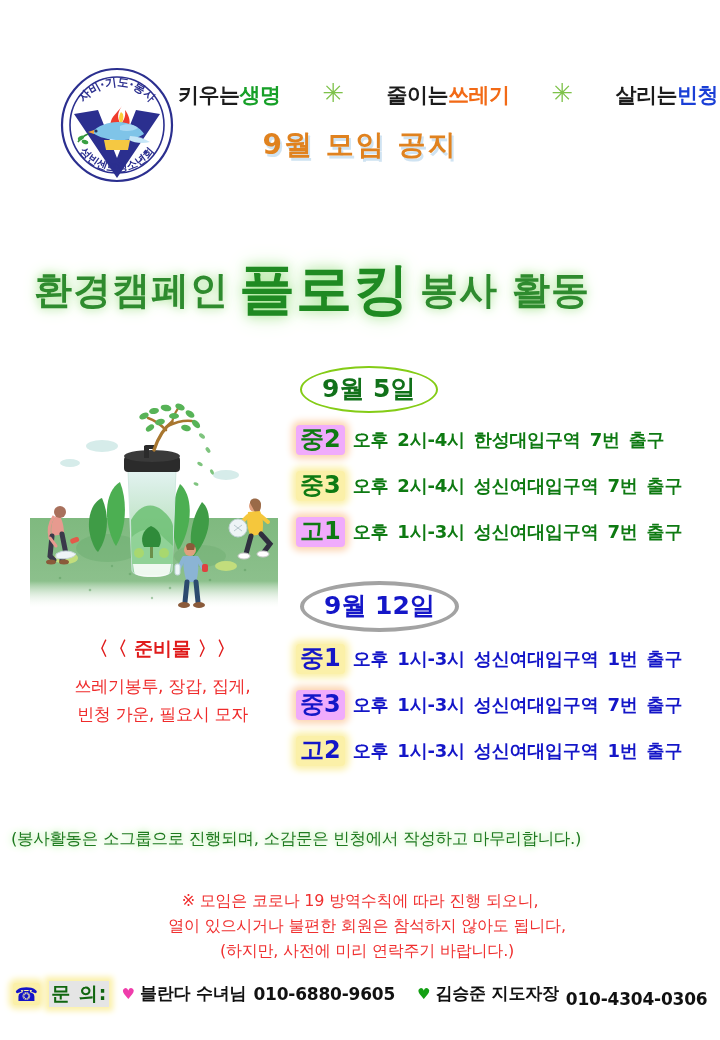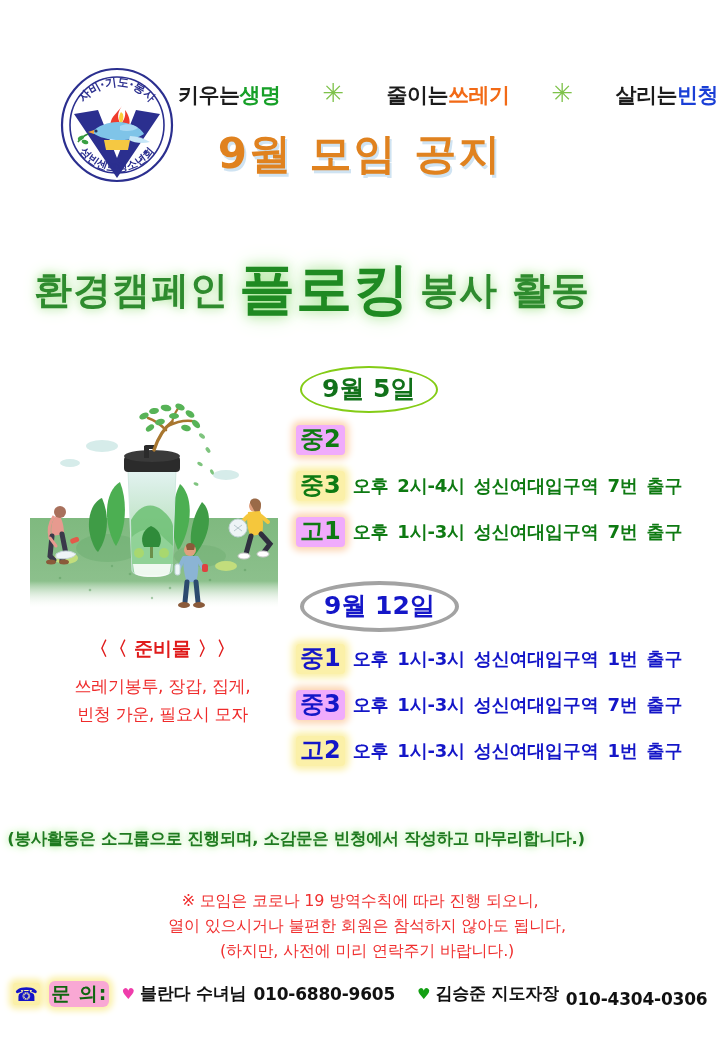--- a/index.html
+++ b/index.html
@@ -32,21 +32,21 @@
   .tag-unit .o{color:#f26a16;}
   .tag-unit .b{color:#1a3fd6;}
   .flower{
     color:#7ec24a;font-size:26px;line-height:1;font-weight:bold;
     transform:translateY(-2px);
   }
 
   .main-notice{
     position:absolute;left:0;top:68px;width:720px;
     text-align:center;
-    font-size:42px;font-weight:bold;letter-spacing:2px;
+    font-size:28px;font-weight:bold;letter-spacing:2px;
     color:#e0821f;
     text-shadow:2px 3px 0 #cfe3f2;
     font-family:"DejaVu Sans","Liberation Sans",sans-serif;
   }
 
   
   .big-title{
     position:absolute;left:0;top:252px;width:624px;text-align:center;
     white-space:nowrap;
   }
@@ -106,21 +106,21 @@
   .row-text{
     font-size:18px;font-weight:bold;letter-spacing:-0.2px;
   }
   .block-green .row-text{color:#0e7a12;}
   .block-blue  .row-text{color:#1416c8;}
   .row-text .sp{display:inline-block;width:9px;}
 
   
   .note-green{
     position:absolute;left:0;top:828px;width:592px;text-align:center;
-    font-size:16.5px;font-weight:bold;color:#1f7a20;letter-spacing:-0.3px;
+    font-size:16.5px;font-weight:normal;color:#1f7a20;letter-spacing:-0.3px;
     text-shadow:0 0 7px #bdf0ad,0 0 12px #d6f5c9;
   }
   .note-red{
     position:absolute;left:0;top:888px;width:720px;text-align:center;
     color:#f03030;font-size:16px;line-height:25px;letter-spacing:-0.2px;
   }
   .note-red .l2{padding-left:14px;}
   .note-red .l3{padding-left:0;margin-left:14px;}
 
   
@@ -129,21 +129,21 @@
     display:flex;align-items:center;justify-content:center;
     white-space:nowrap;
   }
   .phone-icon{
     color:#1414c8;font-size:19px;font-weight:bold;
     background:#fbf0a8;box-shadow:0 0 6px 4px #fbf0a8;
     border-radius:3px;padding:0 2px;margin-right:9px;
   }
   .contact-label{
     color:#10660f;font-size:19px;font-weight:bold;letter-spacing:1px;
-    background:#f9a8d4;box-shadow:0 0 6px 4px #fbf0a8;border-radius:6px;
+    background:#e5e5e5;box-shadow:0 0 6px 4px #fbf0a8;border-radius:0;
     padding:0 2px;margin-right:12px;
   }
   .heart-pink{color:#ef3dab;font-size:15px;margin-right:5px;}
   .heart-green{color:#14a014;font-size:15px;margin-right:5px;margin-left:22px;}
   .contact-text{color:#111;font-size:17px;font-weight:bold;letter-spacing:-0.2px;}
 </style>
 </head>
 <body>
 
 <div class="poster">
@@ -334,20 +334,23 @@
     <div class="prep-line">빈청 가운, 필요시 모자</div>
   </div>
 
   <div class="sched">
 
     <div class="sched-block block-green">
       <div class="date-oval">9월 5일</div>
 
       <div class="row">
         <span class="badge hl-orange">중2</span>
+        <span class="row-text">
+          <span>오후</span><span class="sp"></span><span>2시-4시</span><span class="sp"></span><span>한성대입구역</span><span class="sp"></span><span>7번</span><span class="sp"></span><span>출구</span>
+        </span>
       </div>
 
       <div class="row">
         <span class="badge hl-yellow">중3</span>
         <span class="row-text">
           <span>오후</span><span class="sp"></span><span>2시-4시</span><span class="sp"></span><span>성신여대입구역</span><span class="sp"></span><span>7번</span><span class="sp"></span><span>출구</span>
         </span>
       </div>
 
       <div class="row">

